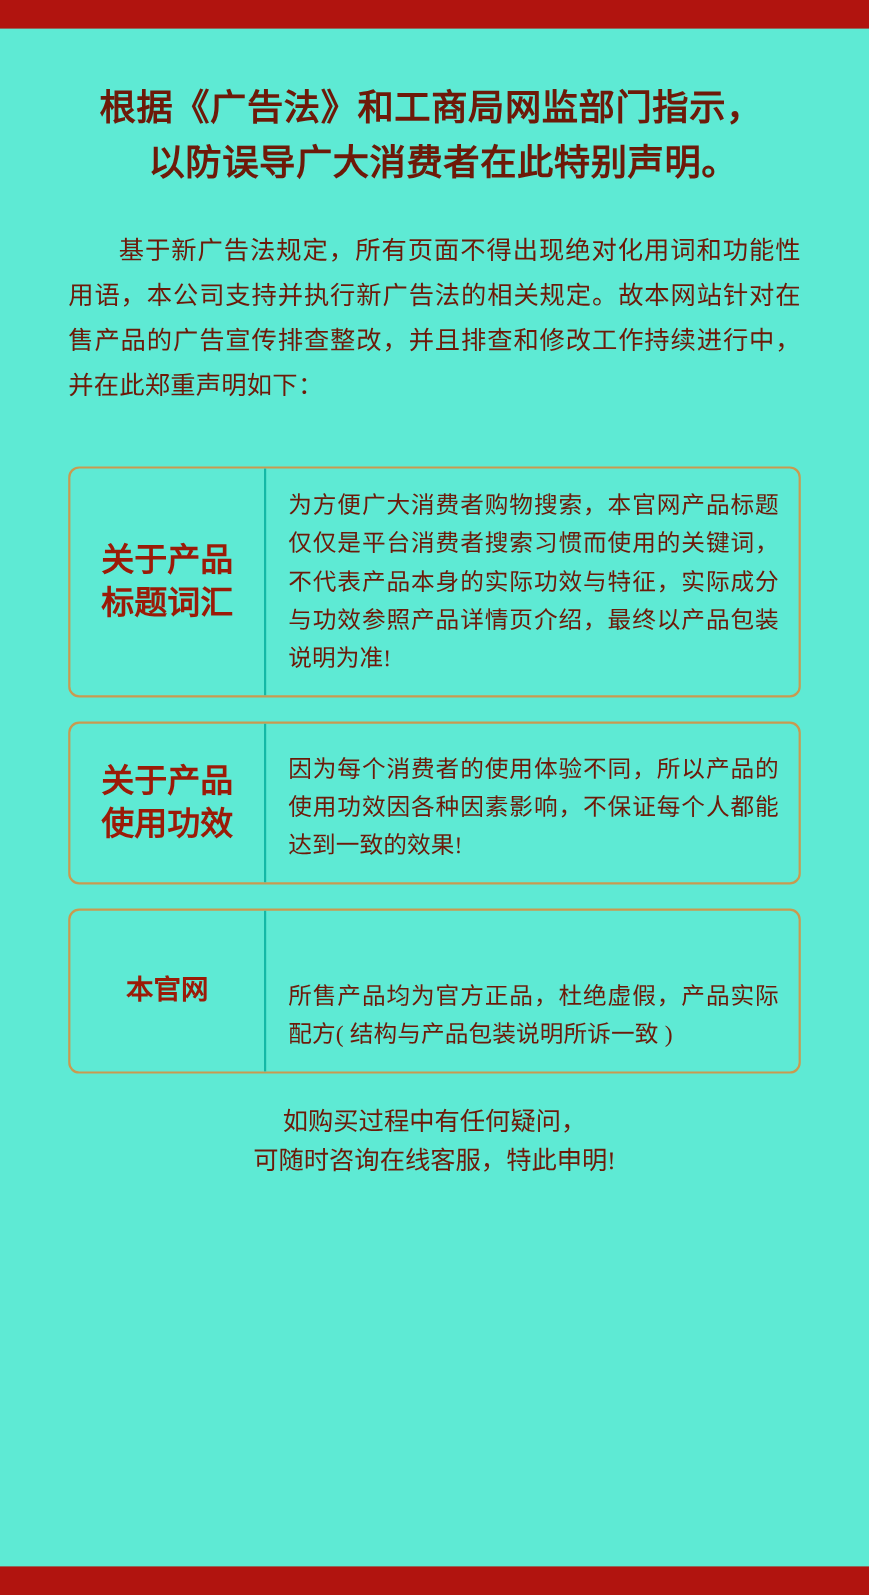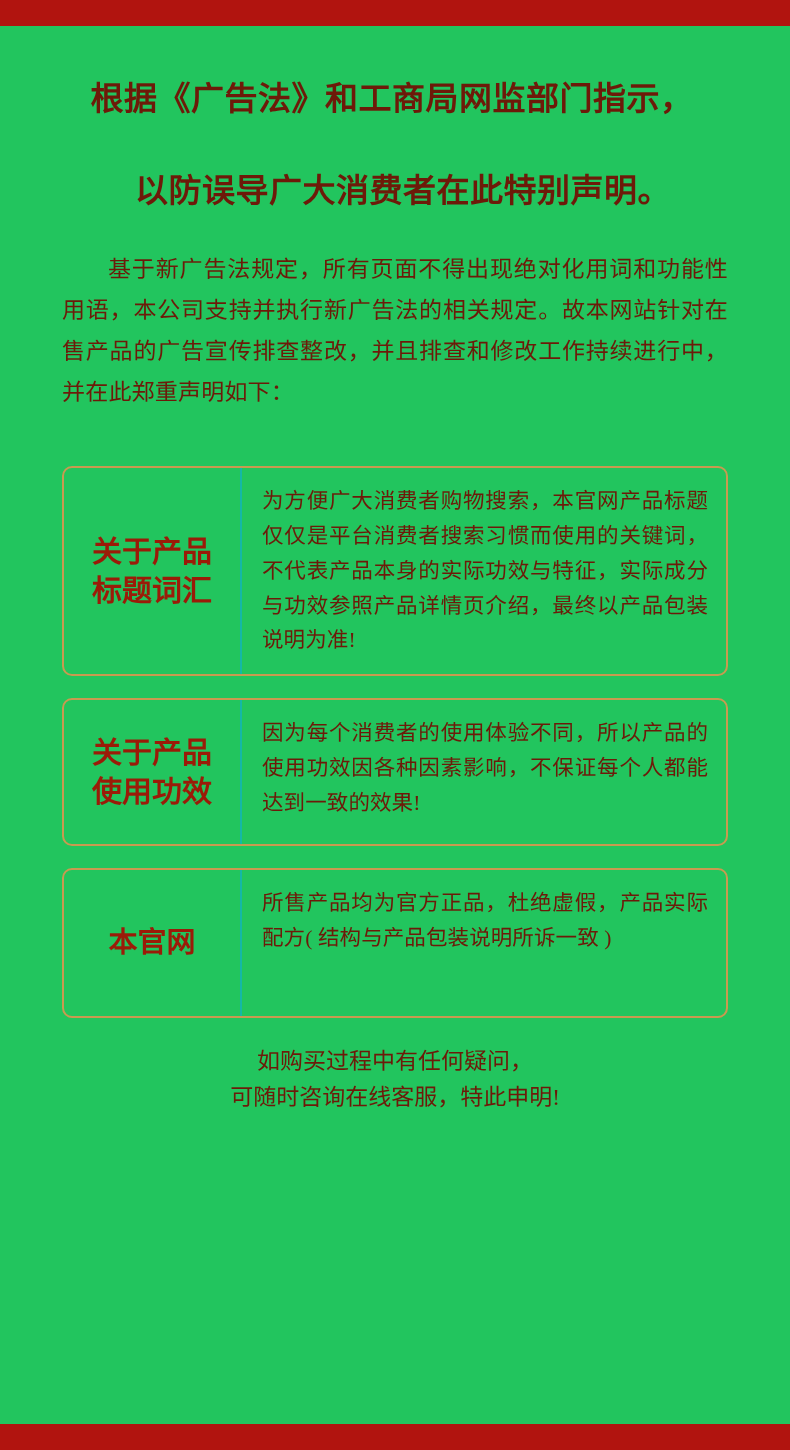--- a/index.html
+++ b/index.html
@@ -12,21 +12,21 @@
     height: 1450px;
     background: #f0d9a8;
     font-family: "Liberation Serif", "DejaVu Serif", serif;
     color: #7a1d0c;
     overflow: hidden;
   }
   .page {
     position: relative;
     width: 790px;
     height: 1450px;
-    background: #22c55e;
+    background: #5eead4;
     box-sizing: border-box;
   }
   .bar-top {
     width: 790px;
     height: 26px;
     background: #b1140f;
   }
   .bar-bottom {
     position: absolute;
     left: 0;
@@ -48,21 +48,21 @@
     font-weight: bold;
     font-size: 33px;
     line-height: 1.52;
     letter-spacing: 0.5px;
   }
   .heading .line {
     display: block;
     white-space: nowrap;
   }
   .heading .l1 { padding-right: 6px; }
-  .heading .l2 { padding-left: 16px; margin-top: 42px; }
+  .heading .l2 { padding-left: 16px; }
 
   
   .para {
     color: #6d1a09;
     font-size: 23px;
     line-height: 1.78;
     text-align: justify;
     text-justify: inter-ideograph;
     text-indent: 2em;
     margin: 0;
@@ -98,37 +98,37 @@
     font-size: 30px;
     line-height: 1.3;
     padding: 16px 6px;
     box-sizing: border-box;
     text-align: center;
   }
   .box-title .tline { display: block; white-space: nowrap; }
   .box-body {
     flex: 1 1 auto;
     display: flex;
-    align-items: flex-start;
+    align-items: flex-end;
     padding: 16px 18px 16px 20px;
     box-sizing: border-box;
   }
   .box-body p {
     margin: 0;
     color: #6d1a09;
     font-size: 21.5px;
     line-height: 1.62;
     text-align: justify;
     text-justify: inter-ideograph;
     letter-spacing: 0.1px;
   }
   .box.b1 { min-height: 196px; }
   .box.b2 { min-height: 148px; }
   .box.b3 { min-height: 150px; }
-  .box.b3 .box-title { font-size: 29px; }
+  .box.b3 .box-title { font-size: 25px; }
 
   
   .footer {
     margin-top: 26px;
     text-align: center;
     color: #6d1a09;
     font-size: 23px;
     line-height: 1.55;
   }
   .footer .fline { display: block; white-space: nowrap; }

